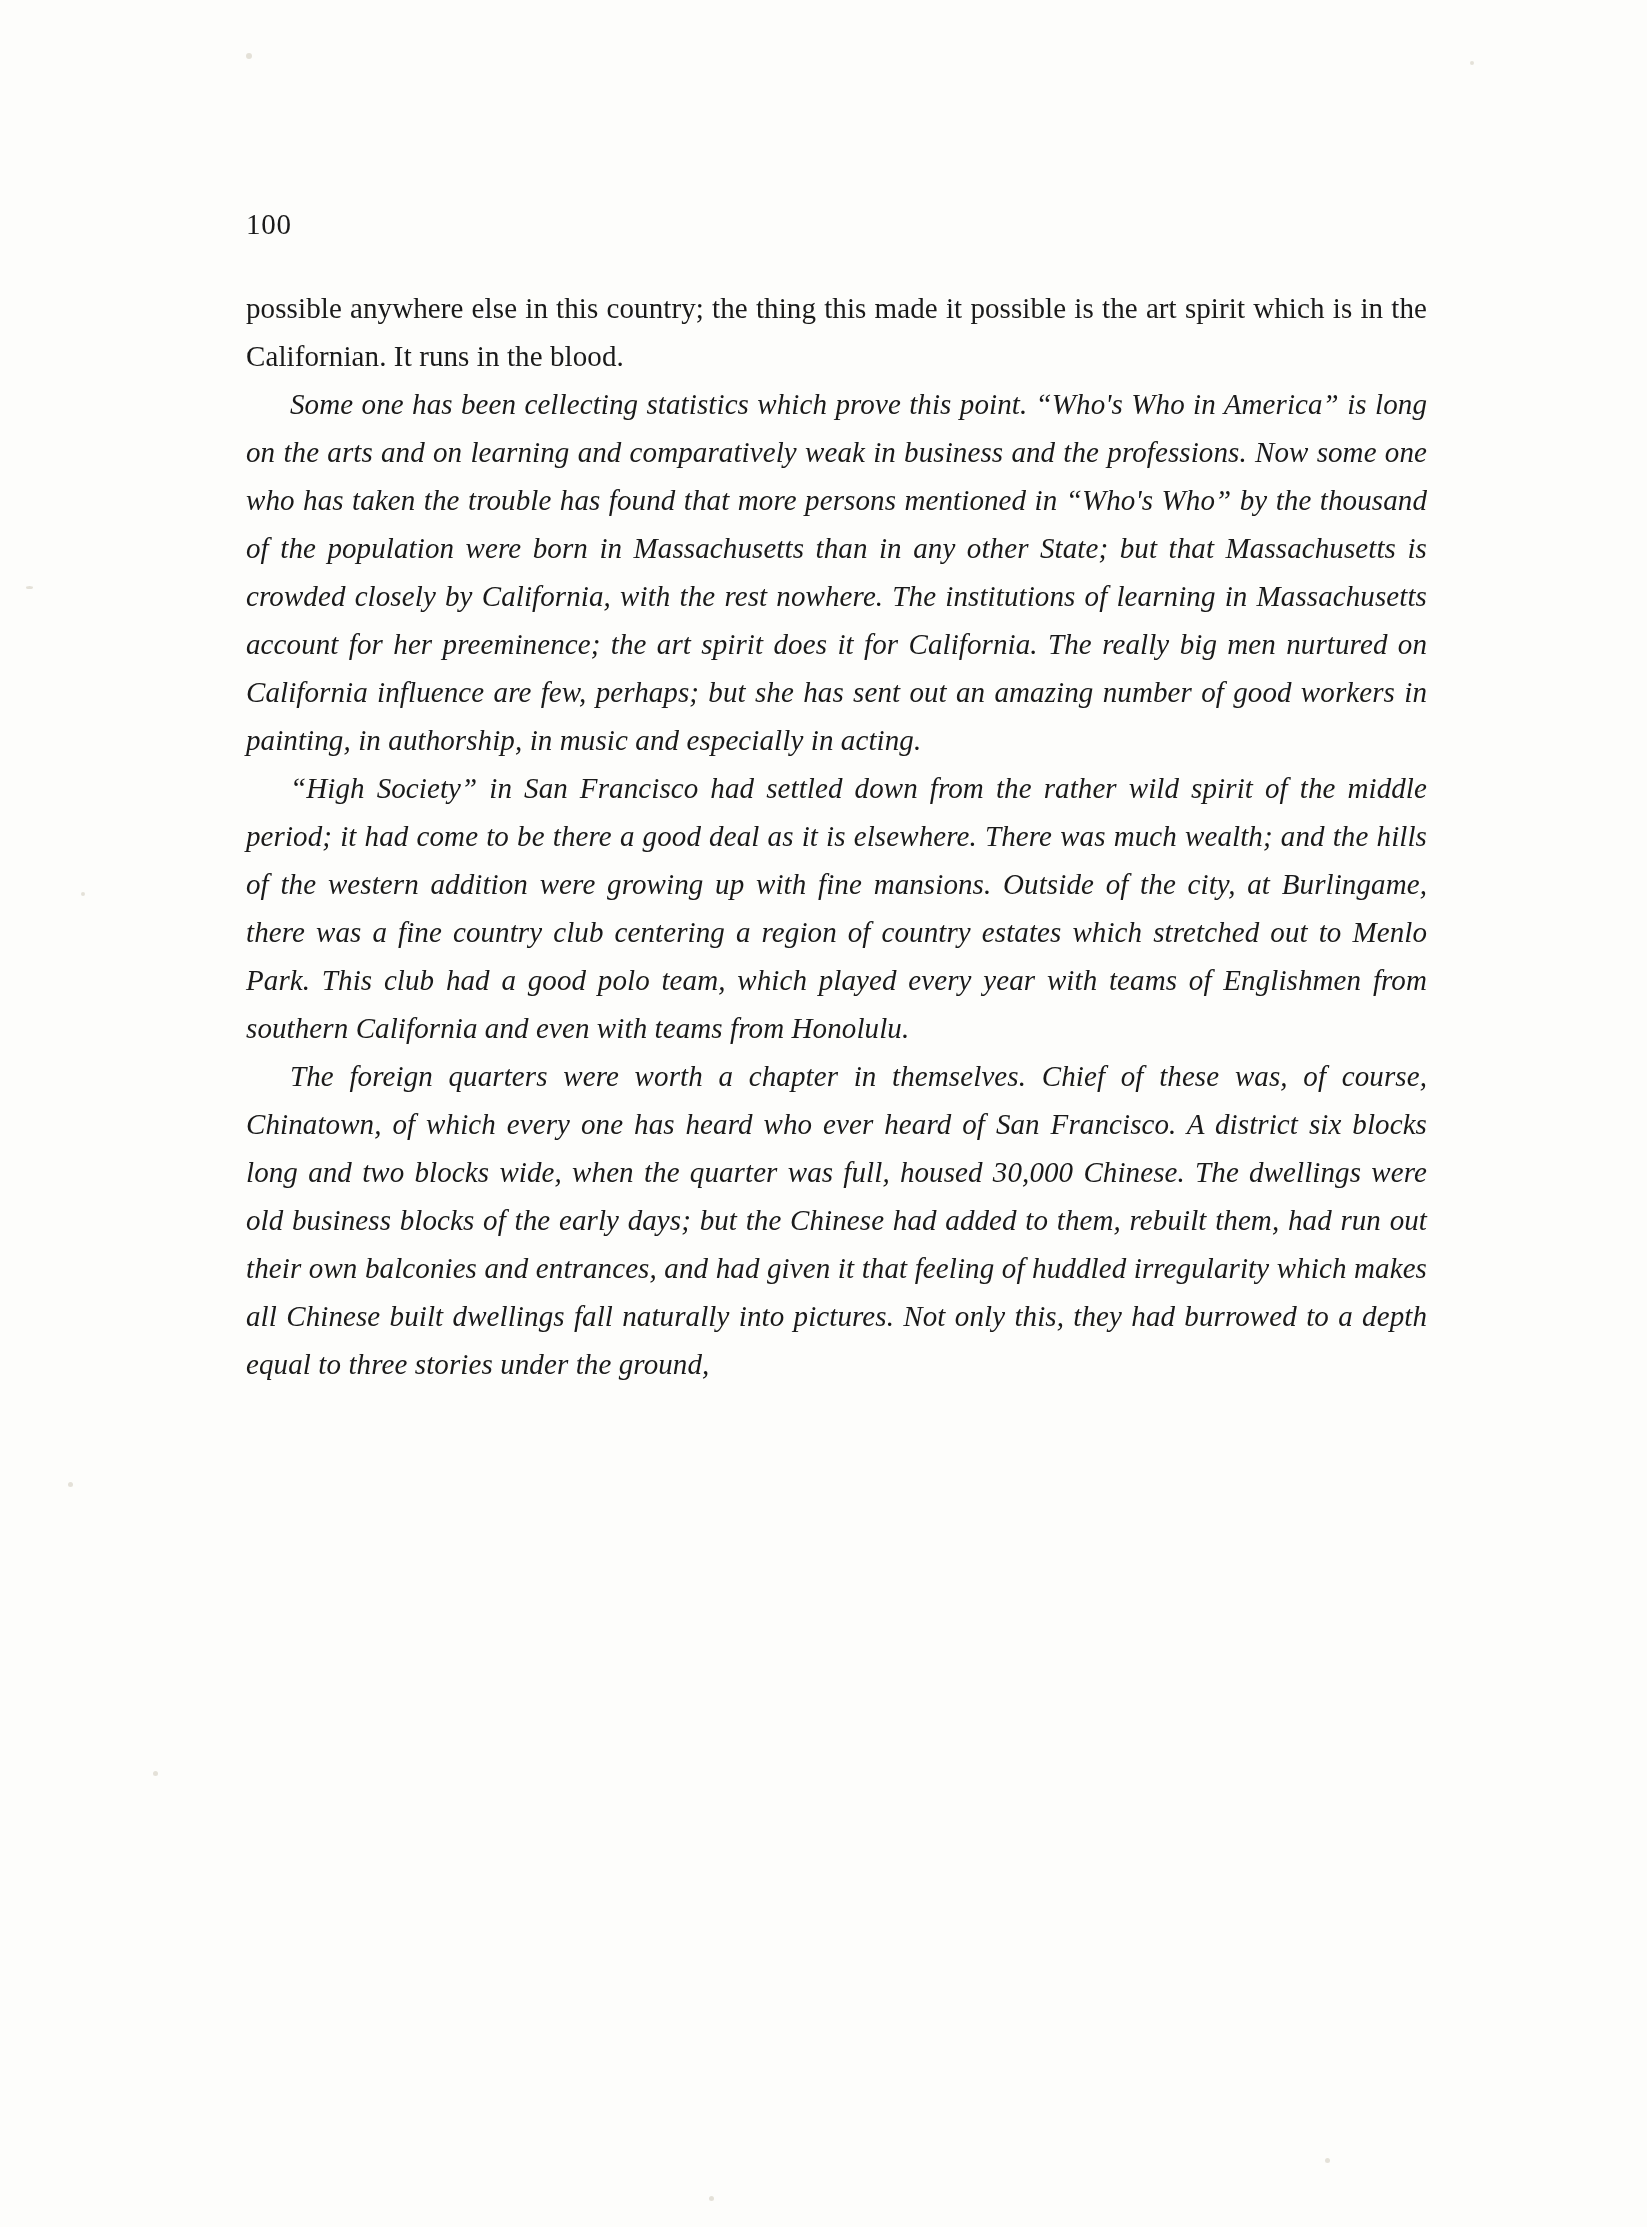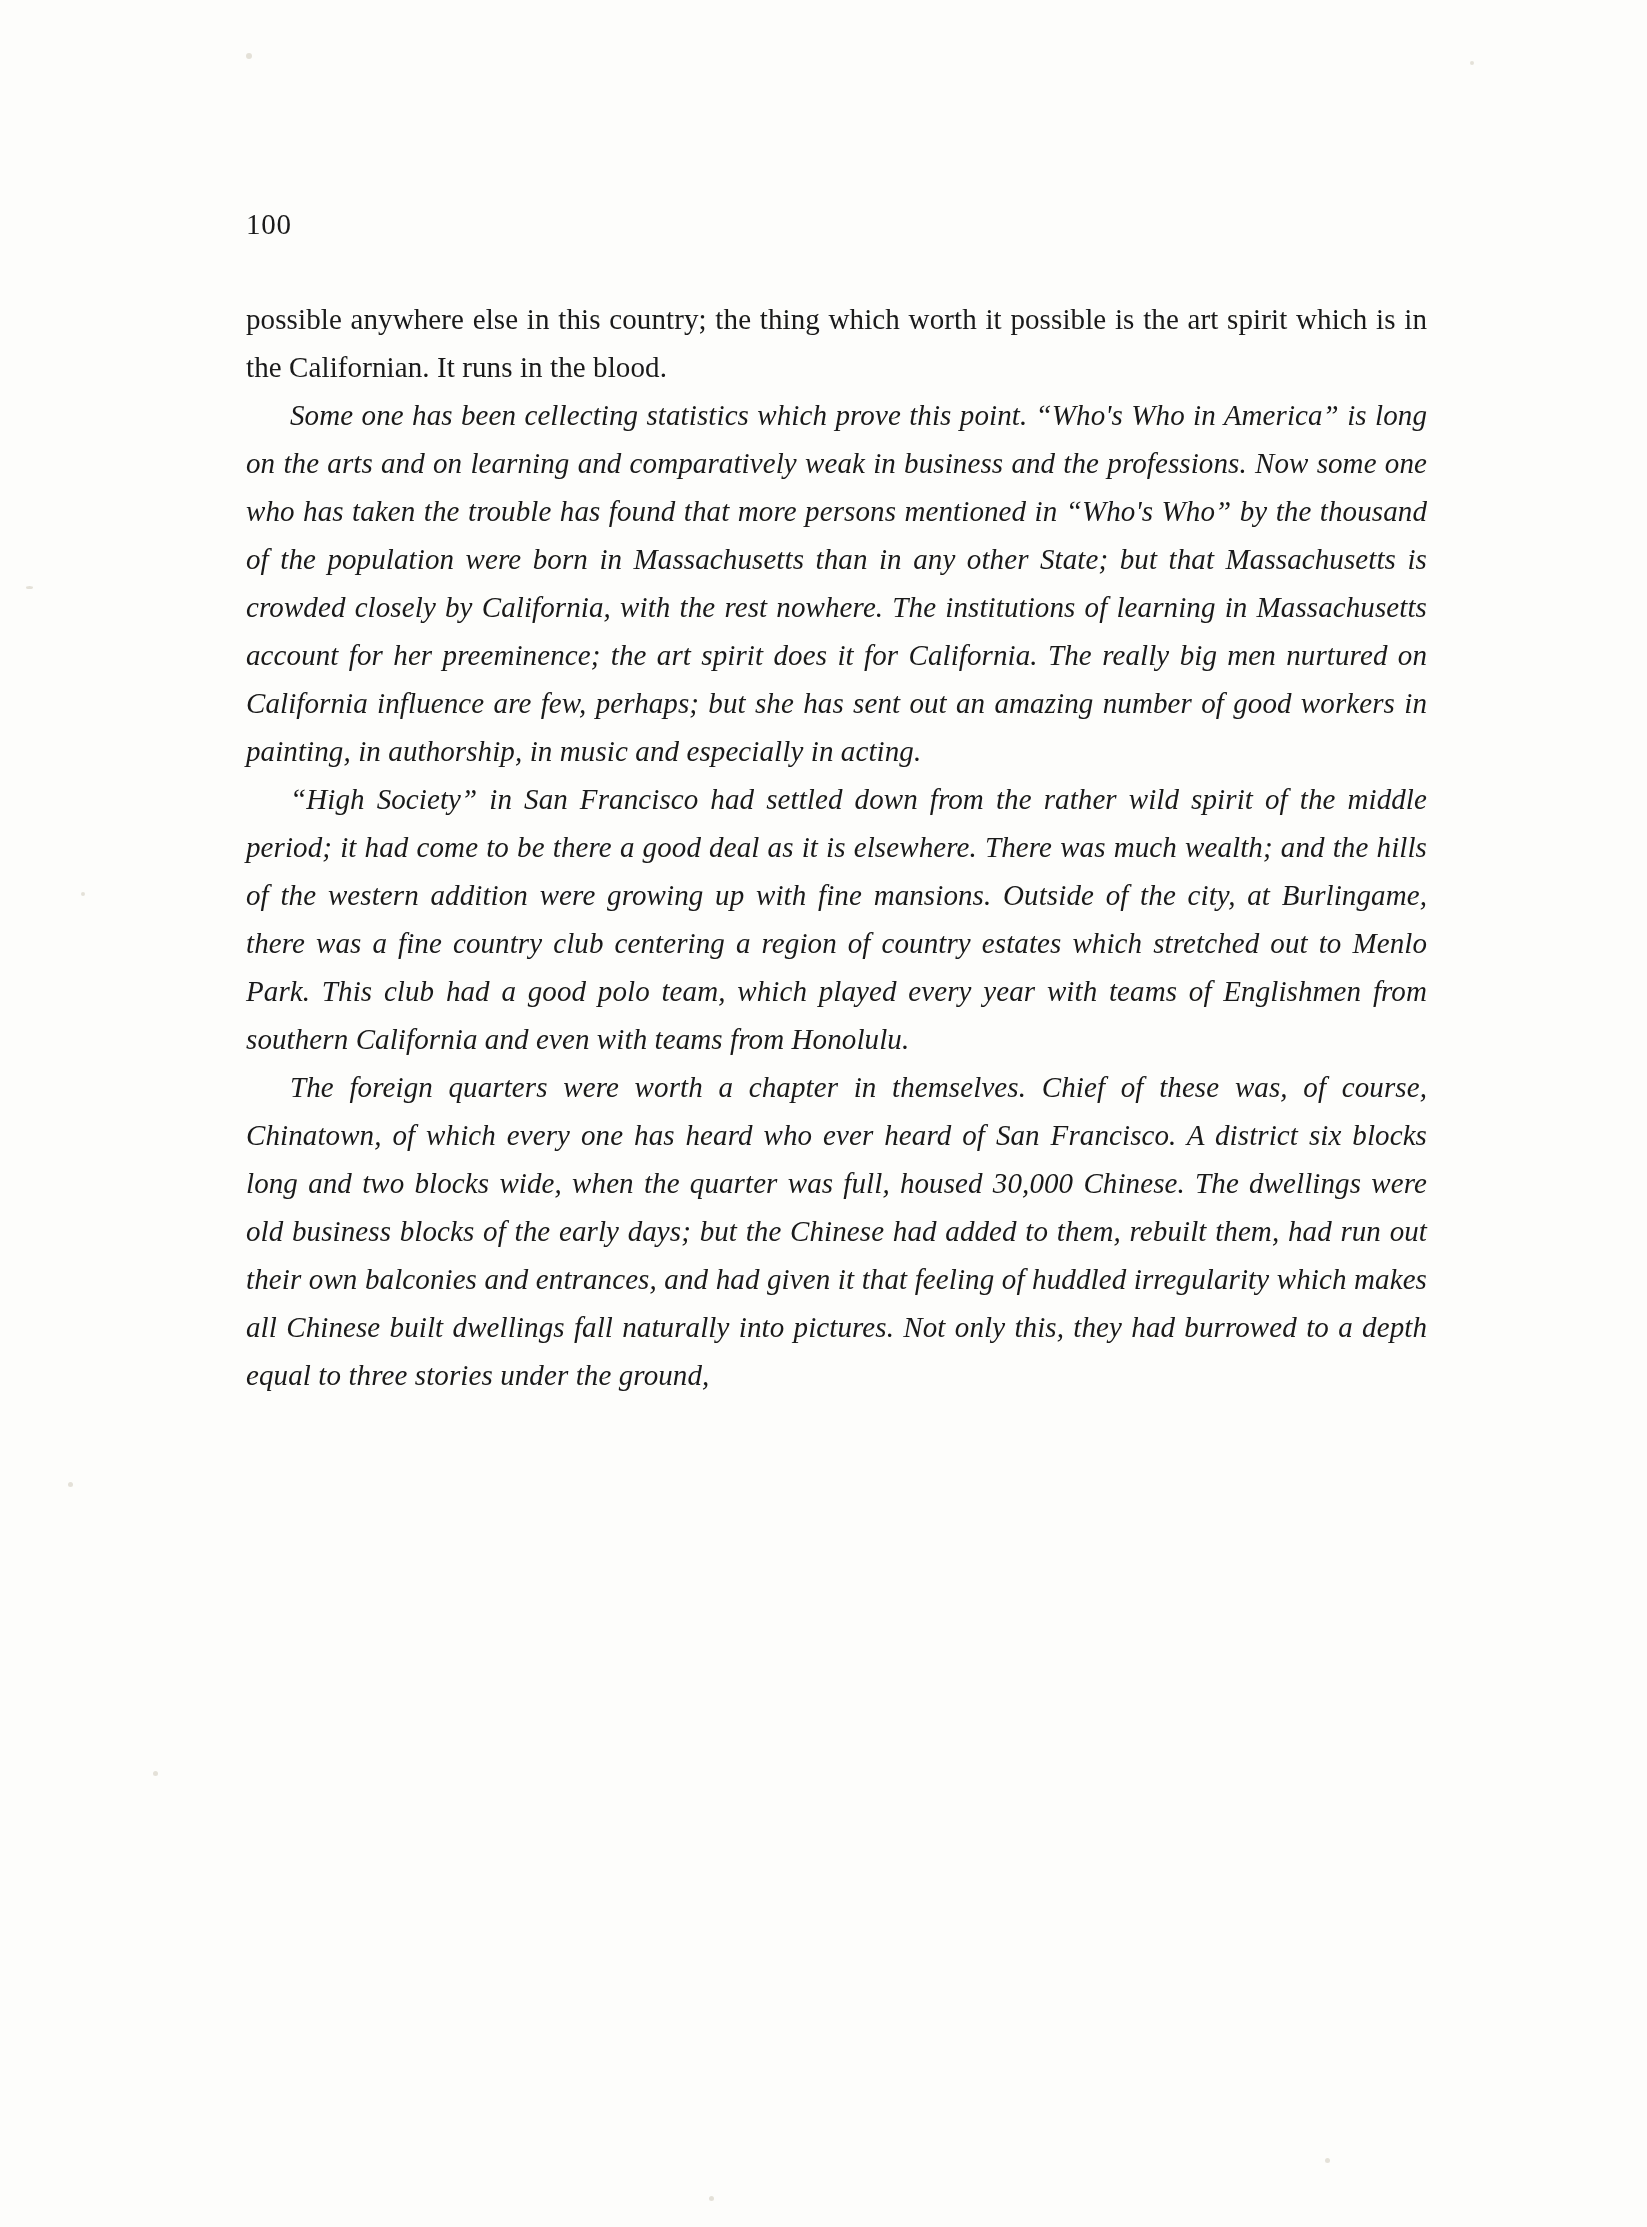--- a/index.html
+++ b/index.html
@@ -18,21 +18,21 @@
   }
   .page-inner {
     position: absolute;
     left: 246px;
     top: 208px;
     width: 1181px;
   }
   .running-head {
     display: flex;
     align-items: flex-start;
-    margin-bottom: 54px;
+    margin-bottom: 43px;
   }
   .folio {
     font-size: 29px;
     letter-spacing: 0.8px;
     width: 149px;
     flex: none;
     font-variant: small-caps;
   }
   .head-title {
     font-size: 31px;
@@ -75,21 +75,21 @@
   <span class="speck" style="left:1325px;top:2158px;width:5.1px;height:5.1px;"></span>
   <span class="speck" style="left:709px;top:2196px;width:5.1px;height:5.1px;"></span>
 
   <div class="page-inner">
 
     <div class="running-head">
       <div class="folio">100</div>
     </div>
 
     <div class="body-text">
-      <p>possible anywhere else in this country; the thing which worth it possible is the art spirit which is in the Californian.  It runs in the blood.</p>
+      <p>possible anywhere else in this country; the thing this made it possible is the art spirit which is in the Californian.  It runs in the blood.</p>
       <p class="indent">Some one has been cellecting statistics which prove this point. “Who's Who in America” is long on the arts and on learning and comparatively weak in business and the professions.  Now some one who has taken the trouble has found that more persons mentioned in “Who's Who” by the thousand of the population were born in Massachusetts than in any other State; but that Massachusetts is crowded closely by California, with the rest nowhere.  The institutions of learning in Massachusetts account for her preeminence; the art spirit does it for California.  The really big men nurtured on California influence are few, perhaps; but she has sent out an amazing number of good workers in painting, in authorship, in music and especially in acting.</p>
       <p class="indent">“High Society” in San Francisco had settled down from the rather wild spirit of the middle period; it had come to be there a good deal as it is elsewhere.  There was much wealth; and the hills of the western addition were growing up with fine mansions. Outside of the city, at Burlingame, there was a fine country club centering a region of country estates which stretched out to Menlo Park.  This club had a good polo team, which played every year with teams of Englishmen from southern California and even with teams from Honolulu.</p>
       <p class="indent">The foreign quarters were worth a chapter in themselves. Chief of these was, of course, Chinatown, of which every one has heard who ever heard of San Francisco.  A district six blocks long and two blocks wide, when the quarter was full, housed 30,000 Chinese.  The dwellings were old business blocks of the early days; but the Chinese had added to them, rebuilt them, had run out their own balconies and entrances, and had given it that feeling of huddled irregularity which makes all Chinese built dwellings fall naturally into pictures.  Not only this, they had burrowed to a depth equal to three stories under the ground,</p>
     </div>
 
   </div>
 </div>
 
 
 </body></html>

